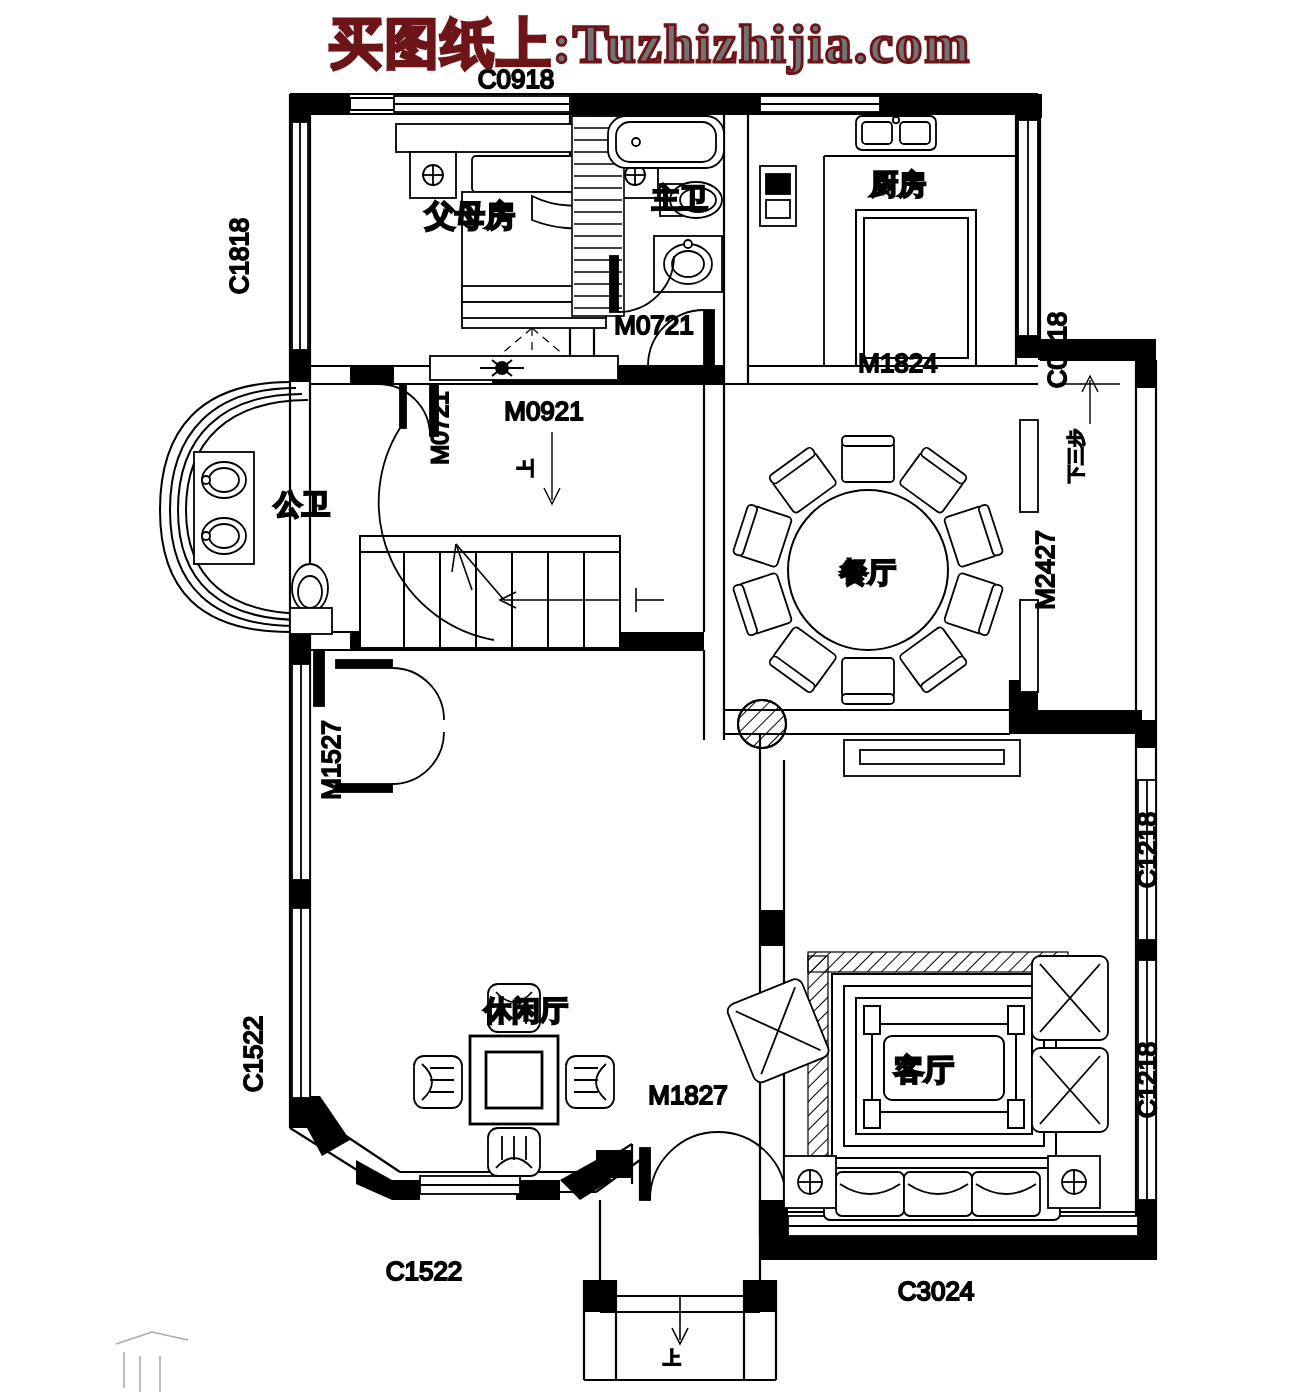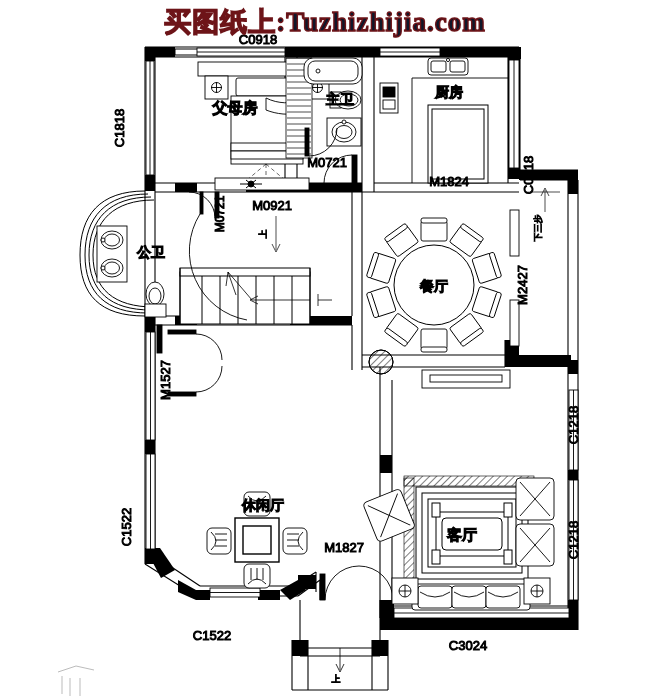--- a/index.html
+++ b/index.html
@@ -4,21 +4,21 @@
 <style>
   html,body{margin:0;padding:0;background:#ffffff;}
   body{width:650px;height:700px;overflow:hidden;
        font-family:"Liberation Sans","DejaVu Sans",sans-serif;}
   #stage{position:relative;width:650px;height:700px;background:#fff;}
   #plan{position:absolute;left:0;top:0;}
   .wm{position:absolute;left:0;top:0;width:650px;text-align:center;
       pointer-events:none;}
   .wm-text{font-family:"Liberation Serif","DejaVu Serif",serif;
       font-size:27px;font-weight:bold;letter-spacing:1px;
-      color:#0f172a;
+      color:#737373;
       -webkit-text-stroke:1.4px #6d1418;
       text-shadow:0 0 1px #6d1418;
       white-space:nowrap;}
 </style>
 </head>
 <body>
 
 <div id="stage">
 
   <svg id="plan" width="650" height="700" viewBox="0 0 650 700">

